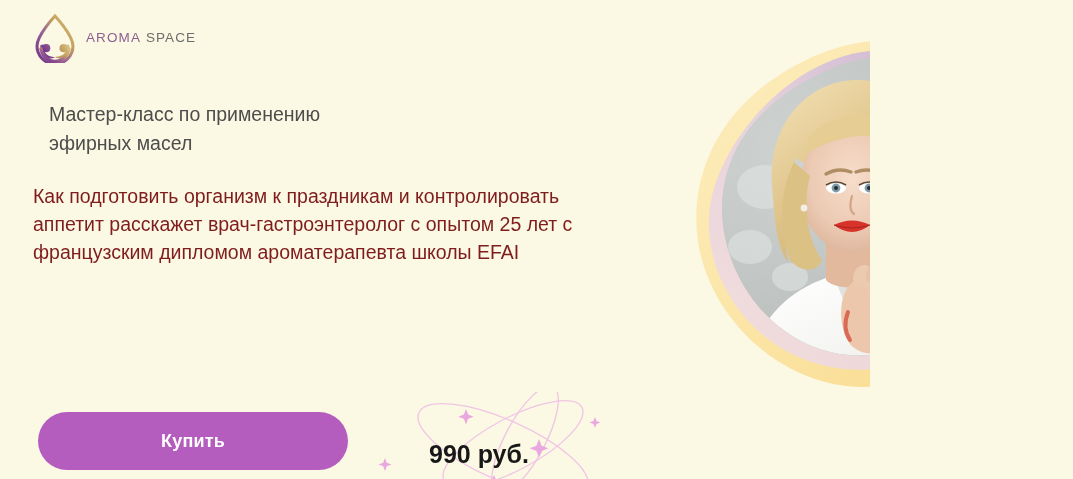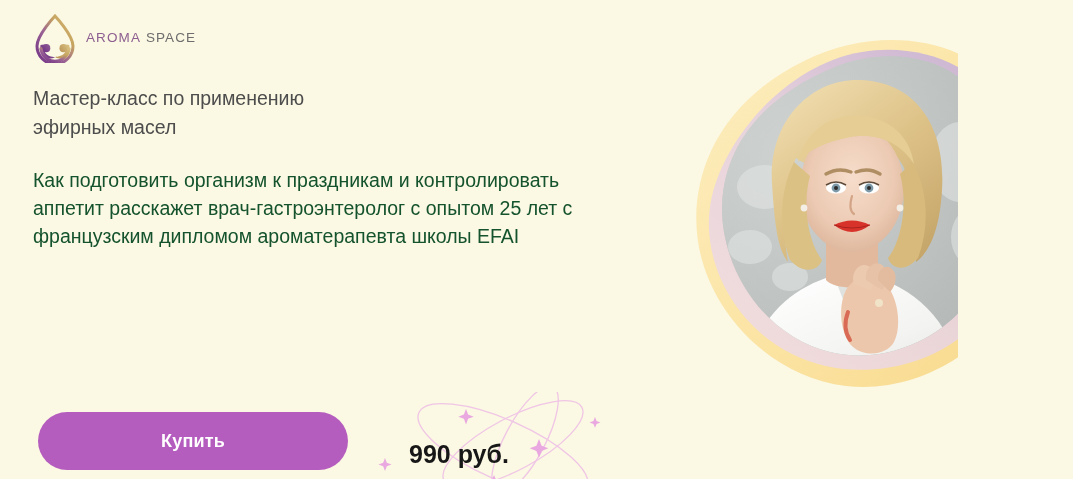--- a/index.html
+++ b/index.html
@@ -11,21 +11,21 @@
     width: 1073px;
     height: 479px;
     overflow: hidden;
     background: #fbf8e3;
     font-family: "Liberation Sans", "DejaVu Sans", sans-serif;
     -webkit-font-smoothing: antialiased;
   }
 
   .page {
     position: relative;
-    width: 958px;
+    width: 870px;
     height: 479px;
     background: #fbf8e3;
     overflow: hidden;
   }
 
   
   .logo {
     position: absolute;
     left: 33px;
     top: 12px;
@@ -55,40 +55,40 @@
     left: 33px;
     top: 84px;
     width: 610px;
   }
 
   .eyebrow {
     font-size: 19.5px;
     line-height: 29px;
     color: #4d4d4d;
     font-weight: 400;
-    margin: 0;
+    margin: 16px;
     white-space: pre-line;
   }
 
   .headline {
     margin: 21px 0 0 0;
     font-family: "DejaVu Serif", "Liberation Serif", serif;
     font-weight: 400;
     font-size: 31px;
     line-height: 38px;
     letter-spacing: 1.2px;
     color: #4a2b58;
     white-space: pre-line;
   }
 
   .lede {
     margin: 24px 0 0 0;
     font-size: 19.5px;
     line-height: 28px;
-    color: #14532d;
+    color: #7f1d1d;
     white-space: pre-line;
   }
 
   
   .cta-row {
     position: absolute;
     left: 33px;
     top: 412px;
     width: 620px;
     height: 67px;
@@ -137,21 +137,21 @@
     color: #6f6f6f;
     white-space: nowrap;
     line-height: 22px;
   }
   .price-old .strike {
     text-decoration: line-through;
     text-decoration-thickness: 1.3px;
   }
   .price-new {
     position: absolute;
-    left: 36px;
+    left: 56px;
     top: 27px;
     font-size: 25px;
     font-weight: 700;
     color: #171717;
     white-space: nowrap;
     line-height: 30px;
   }
 
   
   .portrait-zone {

